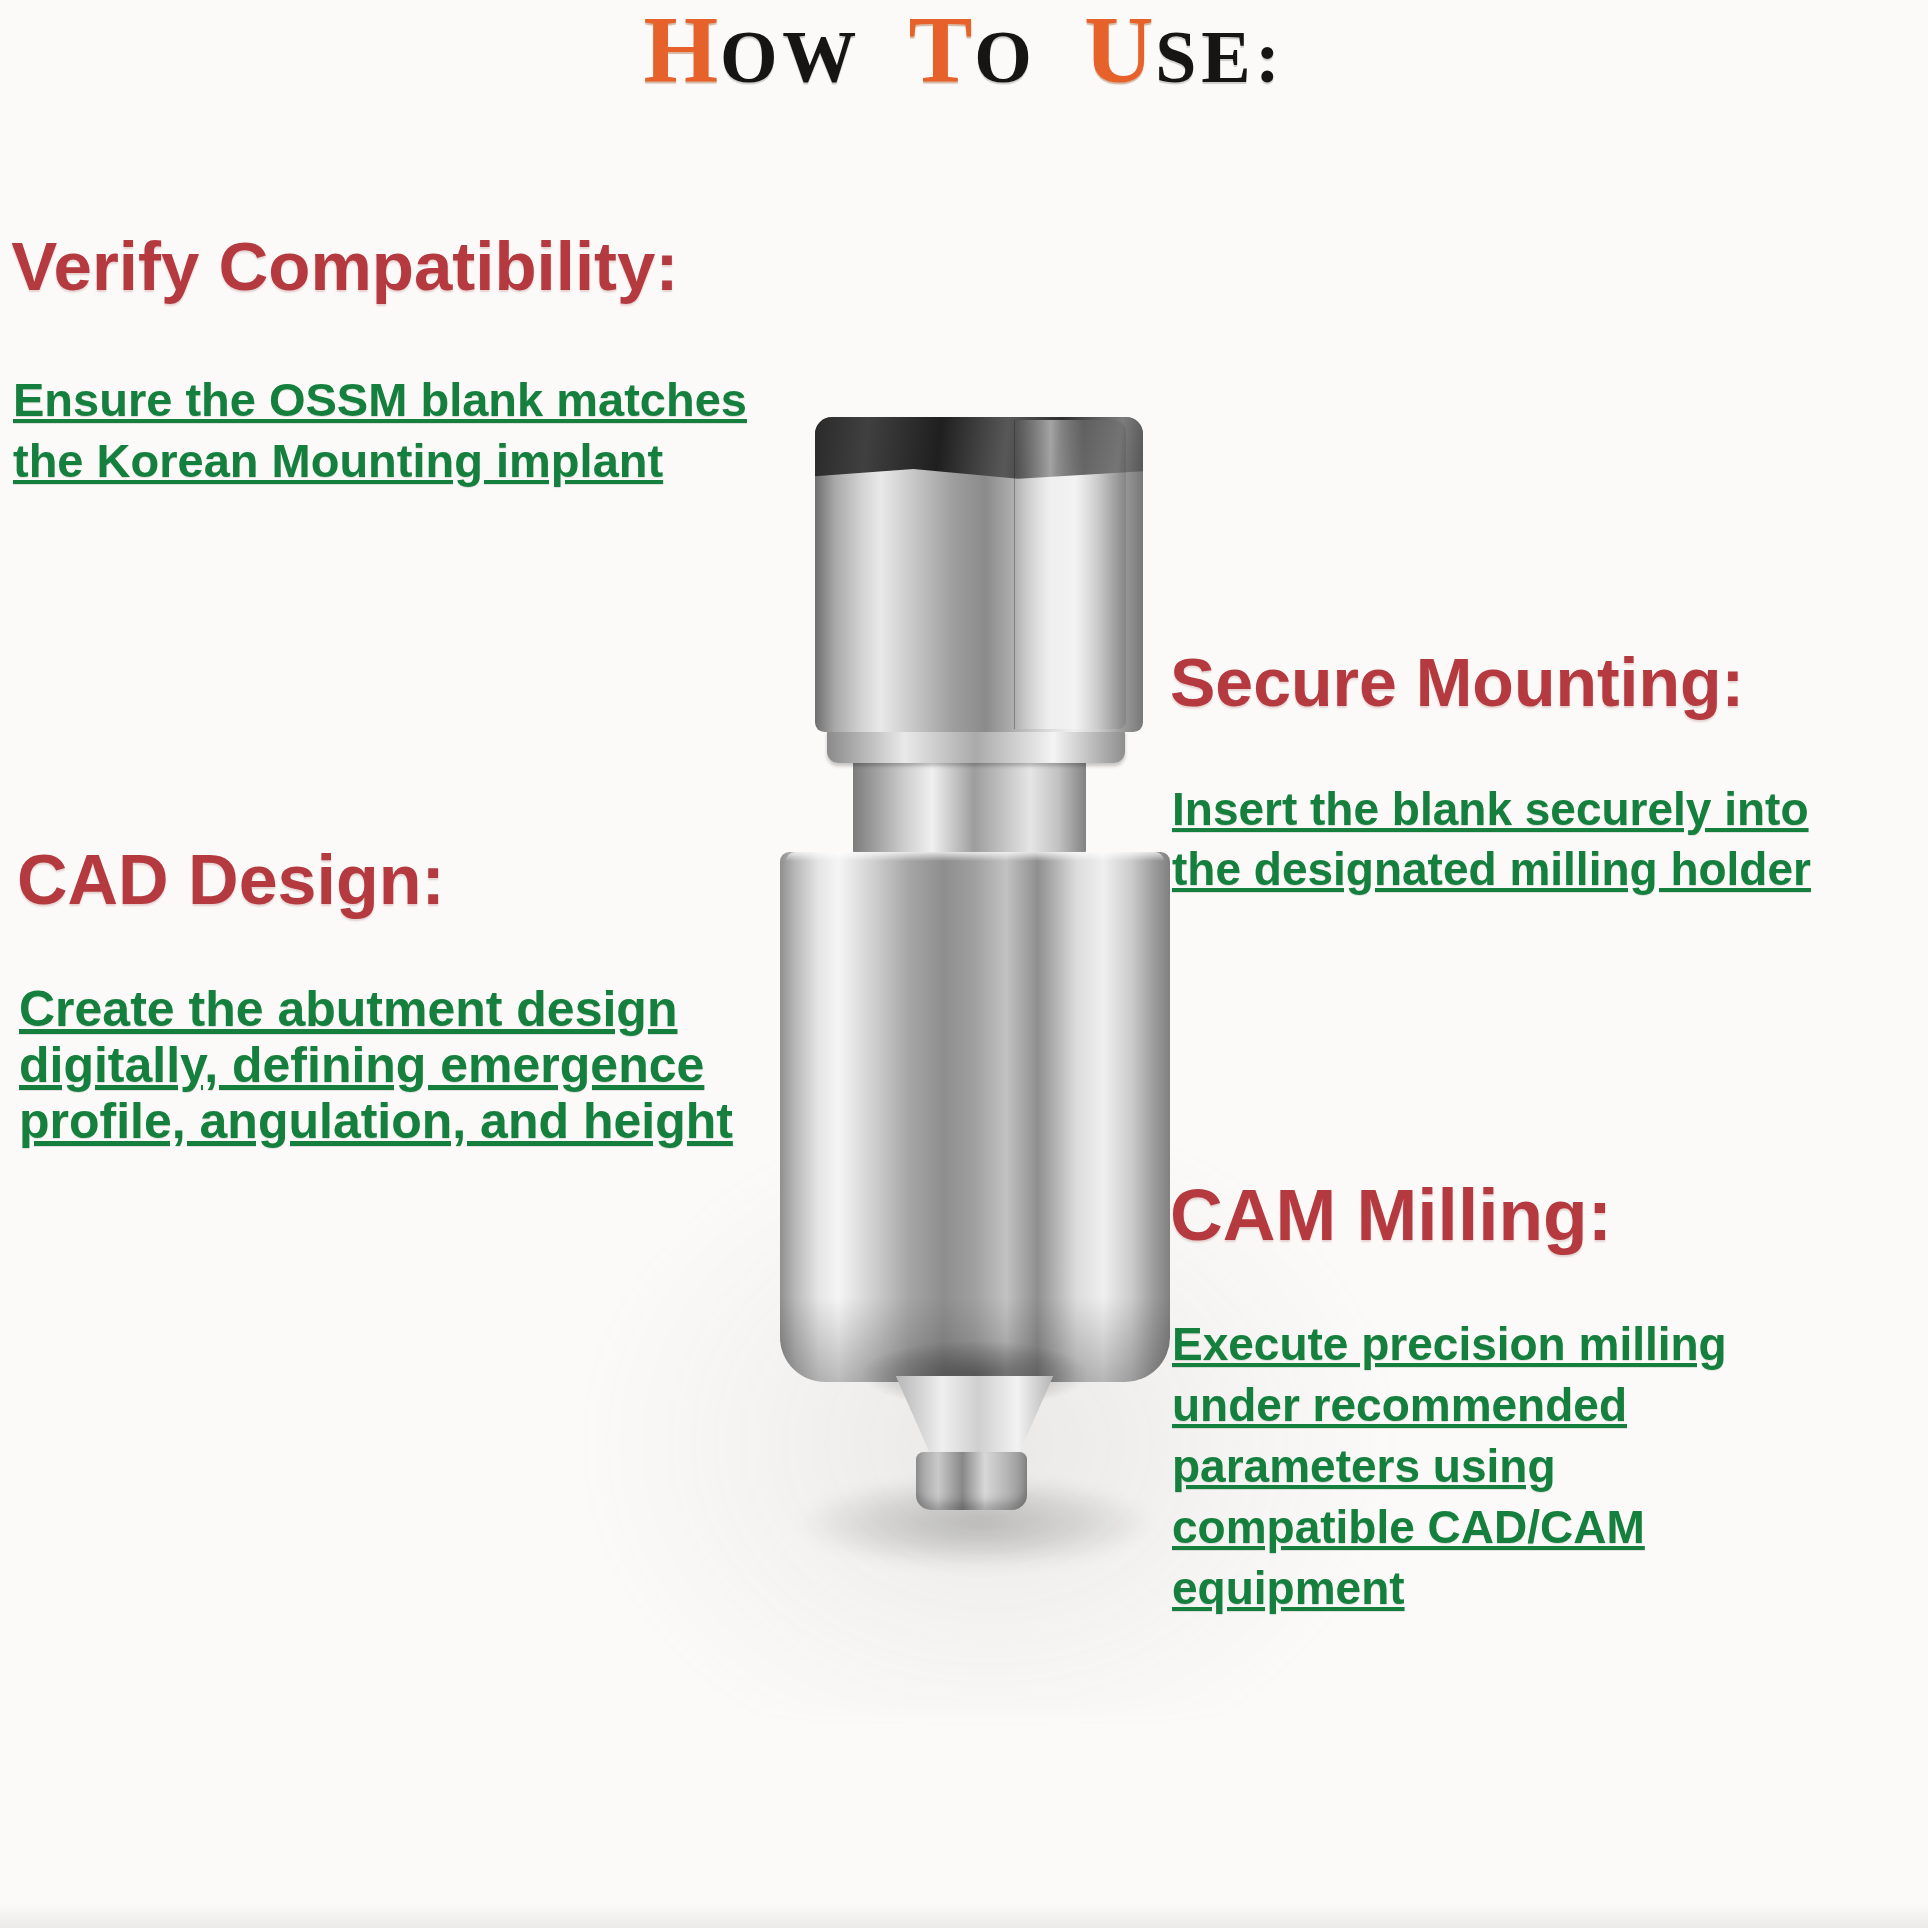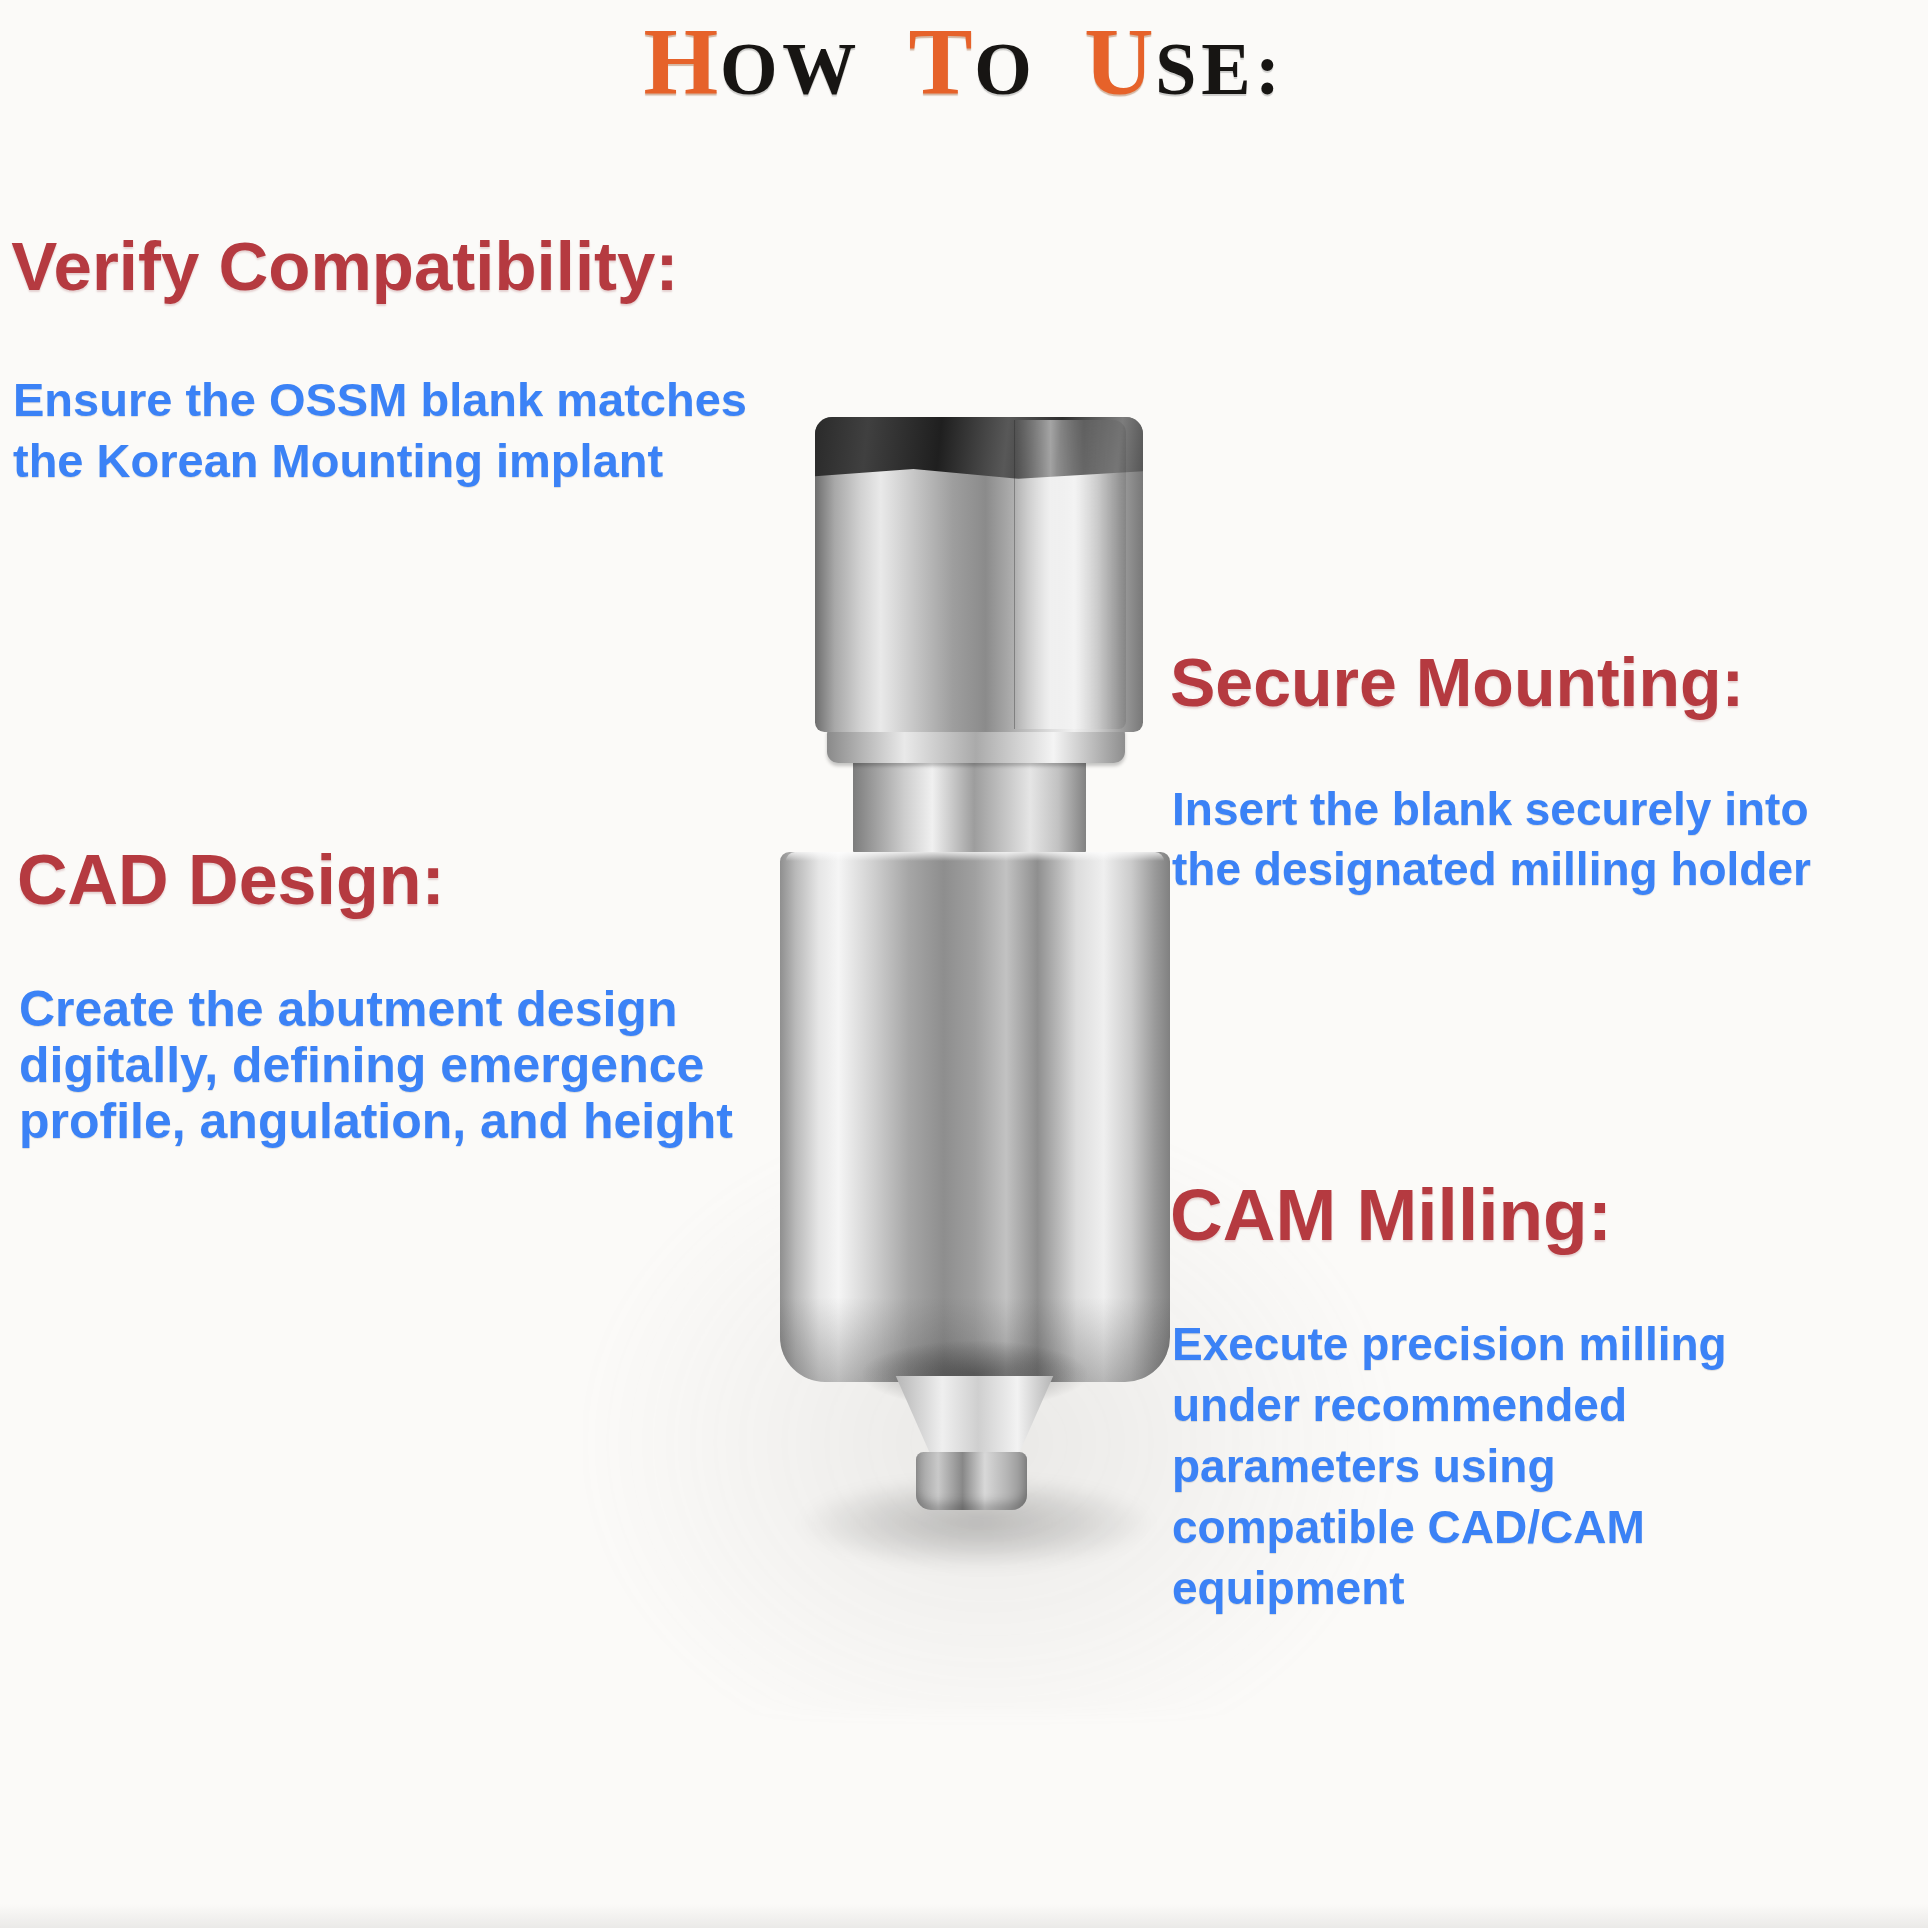--- a/index.html
+++ b/index.html
@@ -16,42 +16,42 @@
     background:radial-gradient(ellipse at 50% 55%, rgba(110,110,110,0.12) 0%, rgba(140,140,140,0.05) 45%, rgba(0,0,0,0) 72%);
     filter:blur(7.5px);
   }
   .bottom-shade{
     position:absolute;left:0;right:0;bottom:0;height:24.5px;
     background:linear-gradient(to bottom, rgba(0,0,0,0) 0%, rgba(90,90,90,0.10) 100%);
   }
 
   
   h1{
-    position:absolute;left:0;right:0;top:1.9px;margin:12px;
+    position:absolute;left:0;right:0;top:1.9px;margin:0;
     text-align:center;font-family:"Liberation Serif", serif;font-weight:bold;
     color:#171513;line-height:1;
   }
   .tw{display:inline-block;margin:0 20px;white-space:nowrap;}
   .tw .lead{
     font-size:96px;color:#E6622A;letter-spacing:1.9px;
     text-shadow:0 1.9px 0.9px rgba(140,60,10,0.35);
   }
   .tw .rest{
     font-size:74px;text-transform:uppercase;letter-spacing:4.7px;
     text-shadow:0 1.9px 0.9px rgba(0,0,0,0.18);
   }
 
   
   h2{
     position:absolute;margin:0;font-weight:bold;line-height:1;
     color:#B53A40;letter-spacing:0px;
     text-shadow:0 1.9px 1.9px rgba(130,30,35,0.18);
     white-space:nowrap;
   }
-  .body{position:absolute;color:#3b82f6;font-weight:bold;}
+  .body{position:absolute;color:#15803d;font-weight:bold;text-decoration:underline;}
   .line{white-space:nowrap;text-shadow:0 0.9px 0.9px rgba(0,0,0,0.12);}
 
   .h-verify {left:11.3px;   top:232px;  font-size:69px;}
   .b-verify {left:13px;   top:369px;  font-size:47px;line-height:61px;}
 
   .h-secure {left:1170px; top:648px;  font-size:68px;}
   .b-secure {left:1172px; top:779px;  font-size:46px;line-height:60px;}
 
   .h-cad    {left:17px;   top:845px;  font-size:70px;}
   .b-cad    {left:19px;   top:981px; font-size:50px;line-height:56px;}

